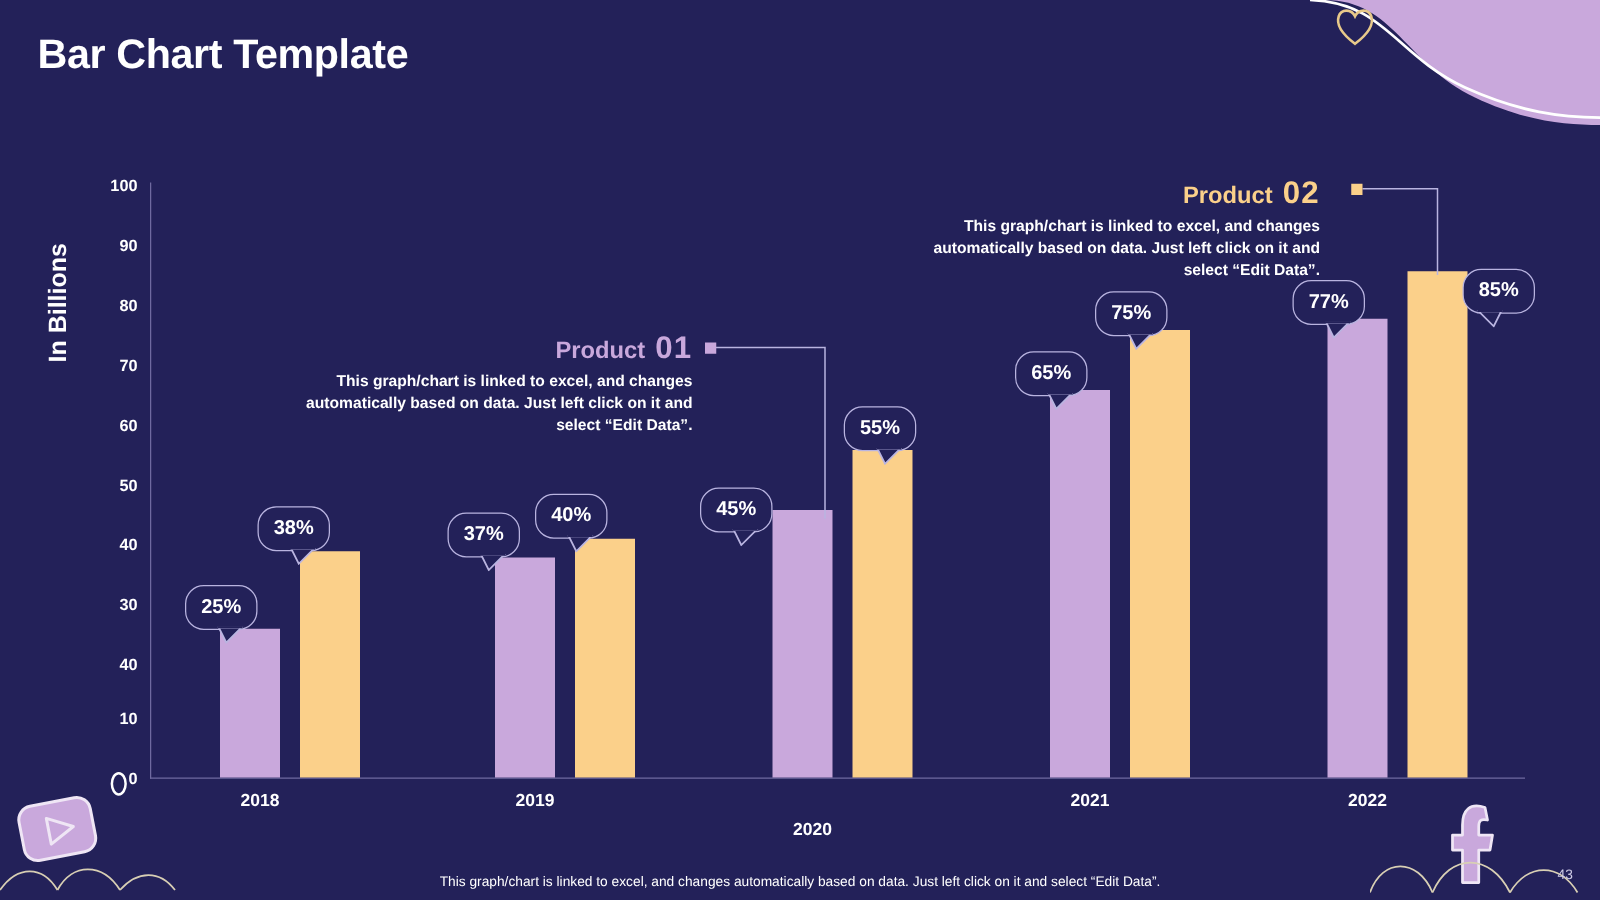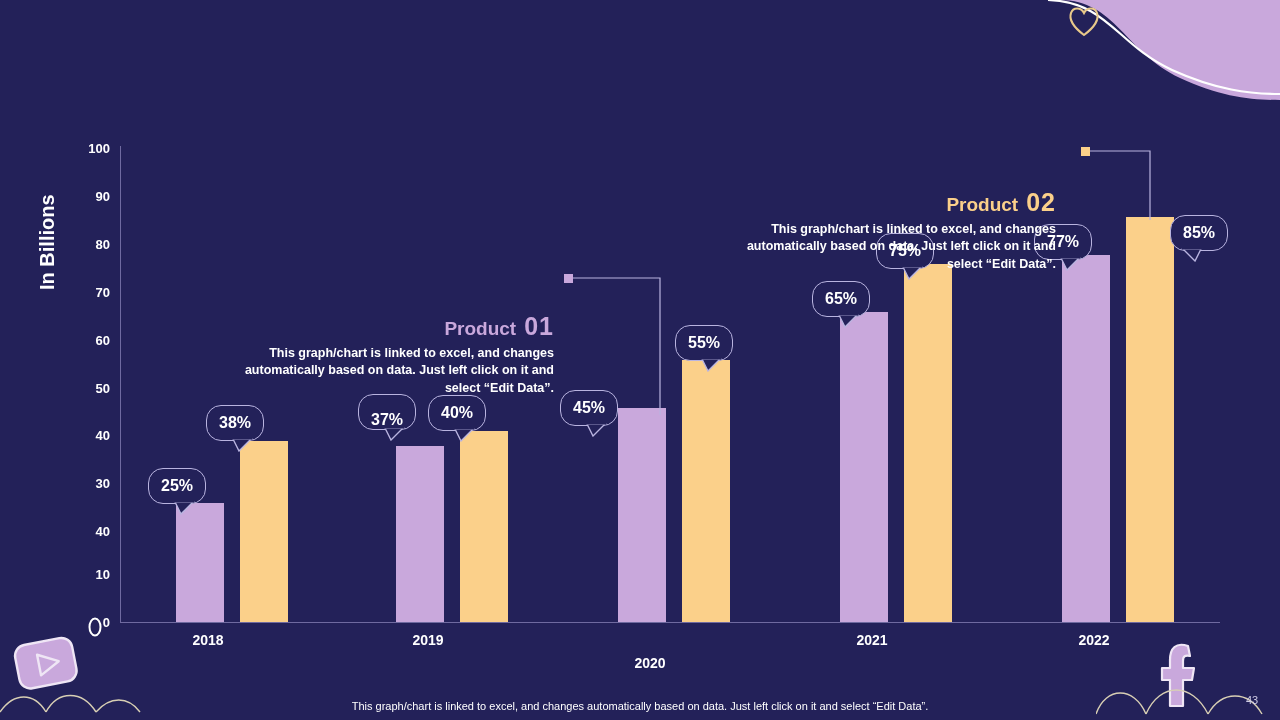--- a/index.html
+++ b/index.html
@@ -68,21 +68,21 @@
   .bubble .tail{
     position:absolute;bottom:-12px;width:22px;height:14px;
   }
   .bubble .tail.right{right:10px;}
   .bubble .tail.left{left:10px;}
 
   
   .annot{position:absolute;z-index:6;}
   .annot-head{
     text-align:right;white-space:nowrap;
-    font-size:19px;font-weight:bold;margin-top:48px;
+    font-size:19px;font-weight:bold;
   }
   .annot-head .num{font-size:25px;margin-left:8px;font-weight:bold;letter-spacing:1px;}
   .annot-body{
     margin-top:4px;text-align:right;
     font-size:12.5px;font-weight:bold;color:#ffffff;line-height:1.38;
   }
   .p1-color{color:#c9a8dc;}
   .p2-color{color:#fbd08a;}
 
   .connector{position:absolute;pointer-events:none;z-index:4;}
@@ -134,20 +134,21 @@
     <path d="M46,40 C58,18 82,18 96,40" fill="none" stroke="#d8cfb4" stroke-width="1.4"></path>
     <path d="M96,40 C110,24 128,24 140,40" fill="none" stroke="#d8cfb4" stroke-width="1.4"></path>
   </svg>
 
   <svg class="arcs-right" viewBox="0 0 186 56">
     <path d="M0,50 C10,22 38,22 50,50" fill="none" stroke="#d8cfb4" stroke-width="1.4"></path>
     <path d="M50,50 C64,18 96,18 112,50" fill="none" stroke="#d8cfb4" stroke-width="1.4"></path>
     <path d="M112,50 C126,26 152,26 166,50" fill="none" stroke="#d8cfb4" stroke-width="1.4"></path>
   </svg>
 
+  <div class="title">Bar Chart Template</div>
 
   <div class="chart-area">
 
     <div class="axis-v"></div>
     <div class="axis-h"></div>
 
     <div class="ylabel">In Billions</div>
 
     <div class="ytick-wrap" style="top:141px;">
         <div class="ytick">100</div>
@@ -196,21 +197,21 @@
       <span>38%</span>
       <svg class="tail right" viewBox="0 0 22 14">
           <path d="M2,1 L20,1 L8,13 Z" fill="#232159" stroke="#b9b4e0" stroke-width="1.4"></path>
           <path d="M1,0 L21,0" stroke="#232159" stroke-width="3"></path>
         </svg>
     </div>
     <div class="xtick" style="left:148px;">2018</div>
 
     <div class="bar p1" style="left:396px;height:176px;"></div>
     <div class="bar p2" style="left:460px;height:191px;"></div>
-    <div class="bubble" style="left:358px;top:394px;align-items:flex-end;">
+    <div class="bubble" style="left:358px;top:410px;">
       <span>37%</span>
       <svg class="tail right" viewBox="0 0 22 14">
           <path d="M2,1 L20,1 L8,13 Z" fill="#232159" stroke="#b9b4e0" stroke-width="1.4"></path>
           <path d="M1,0 L21,0" stroke="#232159" stroke-width="3"></path>
         </svg>
     </div>
     <div class="bubble" style="left:428px;top:395px;">
       <span>40%</span>
       <svg class="tail right" viewBox="0 0 22 14">
           <path d="M2,1 L20,1 L8,13 Z" fill="#232159" stroke="#b9b4e0" stroke-width="1.4"></path>

